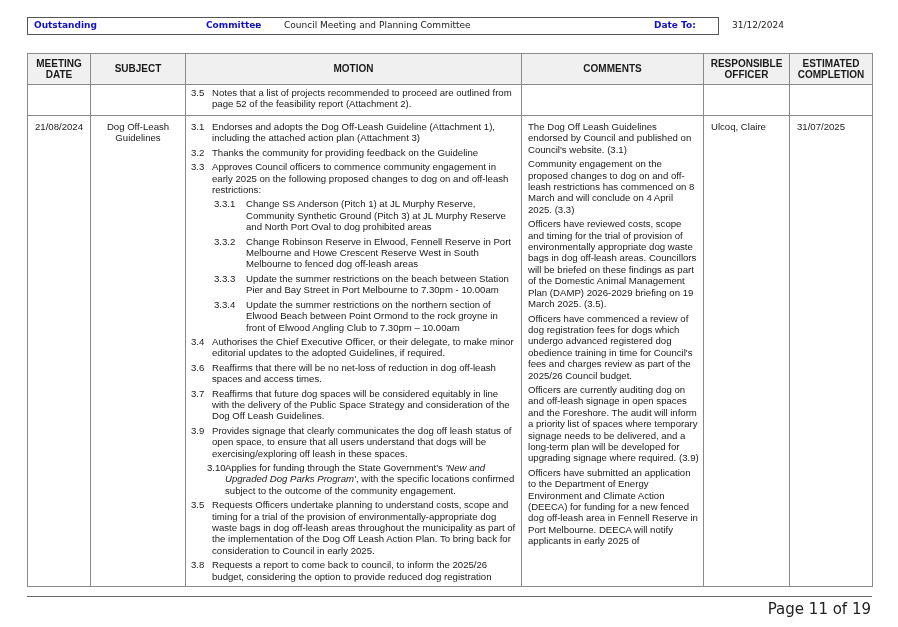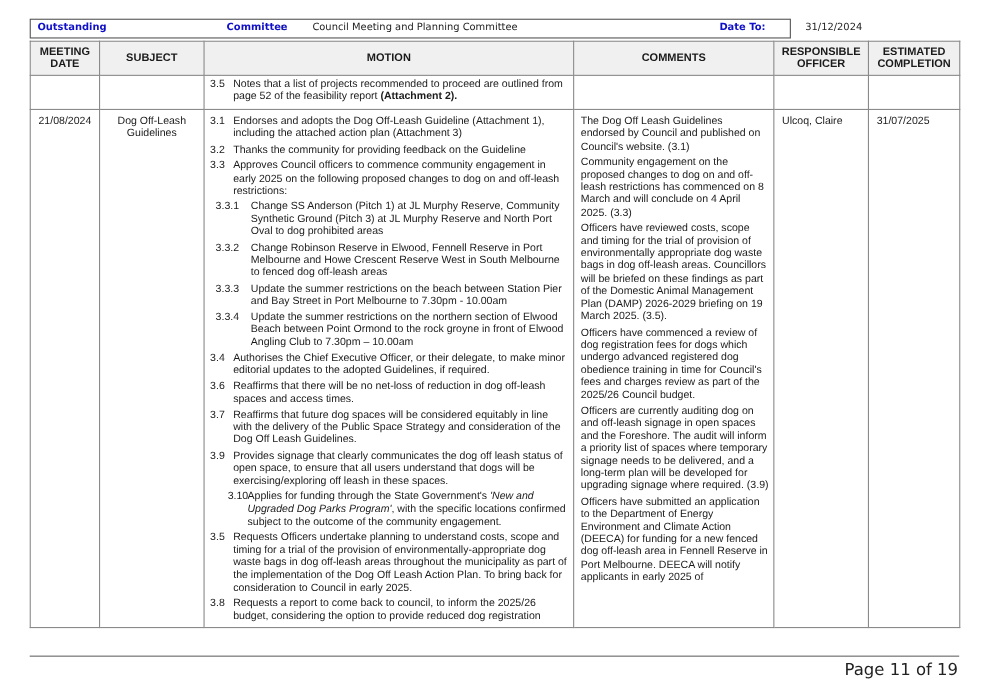--- a/index.html
+++ b/index.html
@@ -8,40 +8,40 @@
   .top-bar { position: absolute; left: 27px; top: 17px; width: 692px; height: 18px; border: 1px solid #555; box-sizing: border-box; font-family: "DejaVu Sans", sans-serif; font-size: 9px; }
   .top-bar .lbl { position: absolute; top: 2px; color: #1010c8; font-weight: bold; }
   .top-bar .val { position: absolute; top: 2px; color: #222; }
   .tb-outstanding { left: 6px; }
   .tb-committee-label { left: 178px; }
   .tb-committee-colon { left: 227px; color: #222 !important; font-weight: normal !important; }
   .tb-committee-value { left: 256px; }
   .tb-dateto-label { left: 626px; }
   .tb-dateto-value { left: 704px; }
 
-  table.main { position: absolute; left: 27px; top: 37px; width: 845px; border-collapse: collapse; table-layout: fixed; font-size: 9.6px; line-height: 11.4px; }
+  table.main { position: absolute; left: 27px; top: 53px; width: 845px; border-collapse: collapse; table-layout: fixed; font-size: 9.6px; line-height: 11.4px; }
   table.main th, table.main td { border: 1px solid #8a8a8a; vertical-align: top; }
   table.main th { background: #f0f0f0; font-weight: bold; font-size: 10px; line-height: 11.5px; text-align: center; vertical-align: middle; height: 30px; padding: 0 2px; }
   table.main tr.r0 td { height: 27px; padding-top: 2px; }
   table.main tr.r1 td { padding-top: 5px; height: 460px; }
   td.c-date { text-align: center; }
   td.c-subj { text-align: center; }
   td.c-motion { padding-left: 5px; padding-right: 4px; }
   td.c-comments { padding-left: 6px; padding-right: 4px; }
   td.c-officer { padding-left: 7px; }
   td.c-est { padding-left: 7px; }
 
   .m-item { display: flex; margin-bottom: 3px; }
   .m-num { width: 21px; flex: none; }
   .m-num.tight { width: 18px; margin-left: 16px; }
   .m-text { flex: 1; }
-  .m-sub { display: flex; margin-left: 5px; margin-bottom: 3px; }
+  .m-sub { display: flex; margin-left: 23px; margin-bottom: 3px; }
   .m-sub .m-num { width: 32px; }
   .em { font-style: italic; }
-  .bold { font-weight: bold; }
+  .bold { font-weight: normal; }
 
   .c-para { margin-bottom: 3px; }
 
   .footer-rule { position: absolute; left: 27px; top: 596px; width: 845px; border-top: 1px solid #666; }
   .page-num { position: absolute; right: 27px; top: 600px; font-family: "DejaVu Sans", sans-serif; font-size: 15px; color: #222; }
 </style>
 </head>
 <body>
 
 <div class="top-bar">

